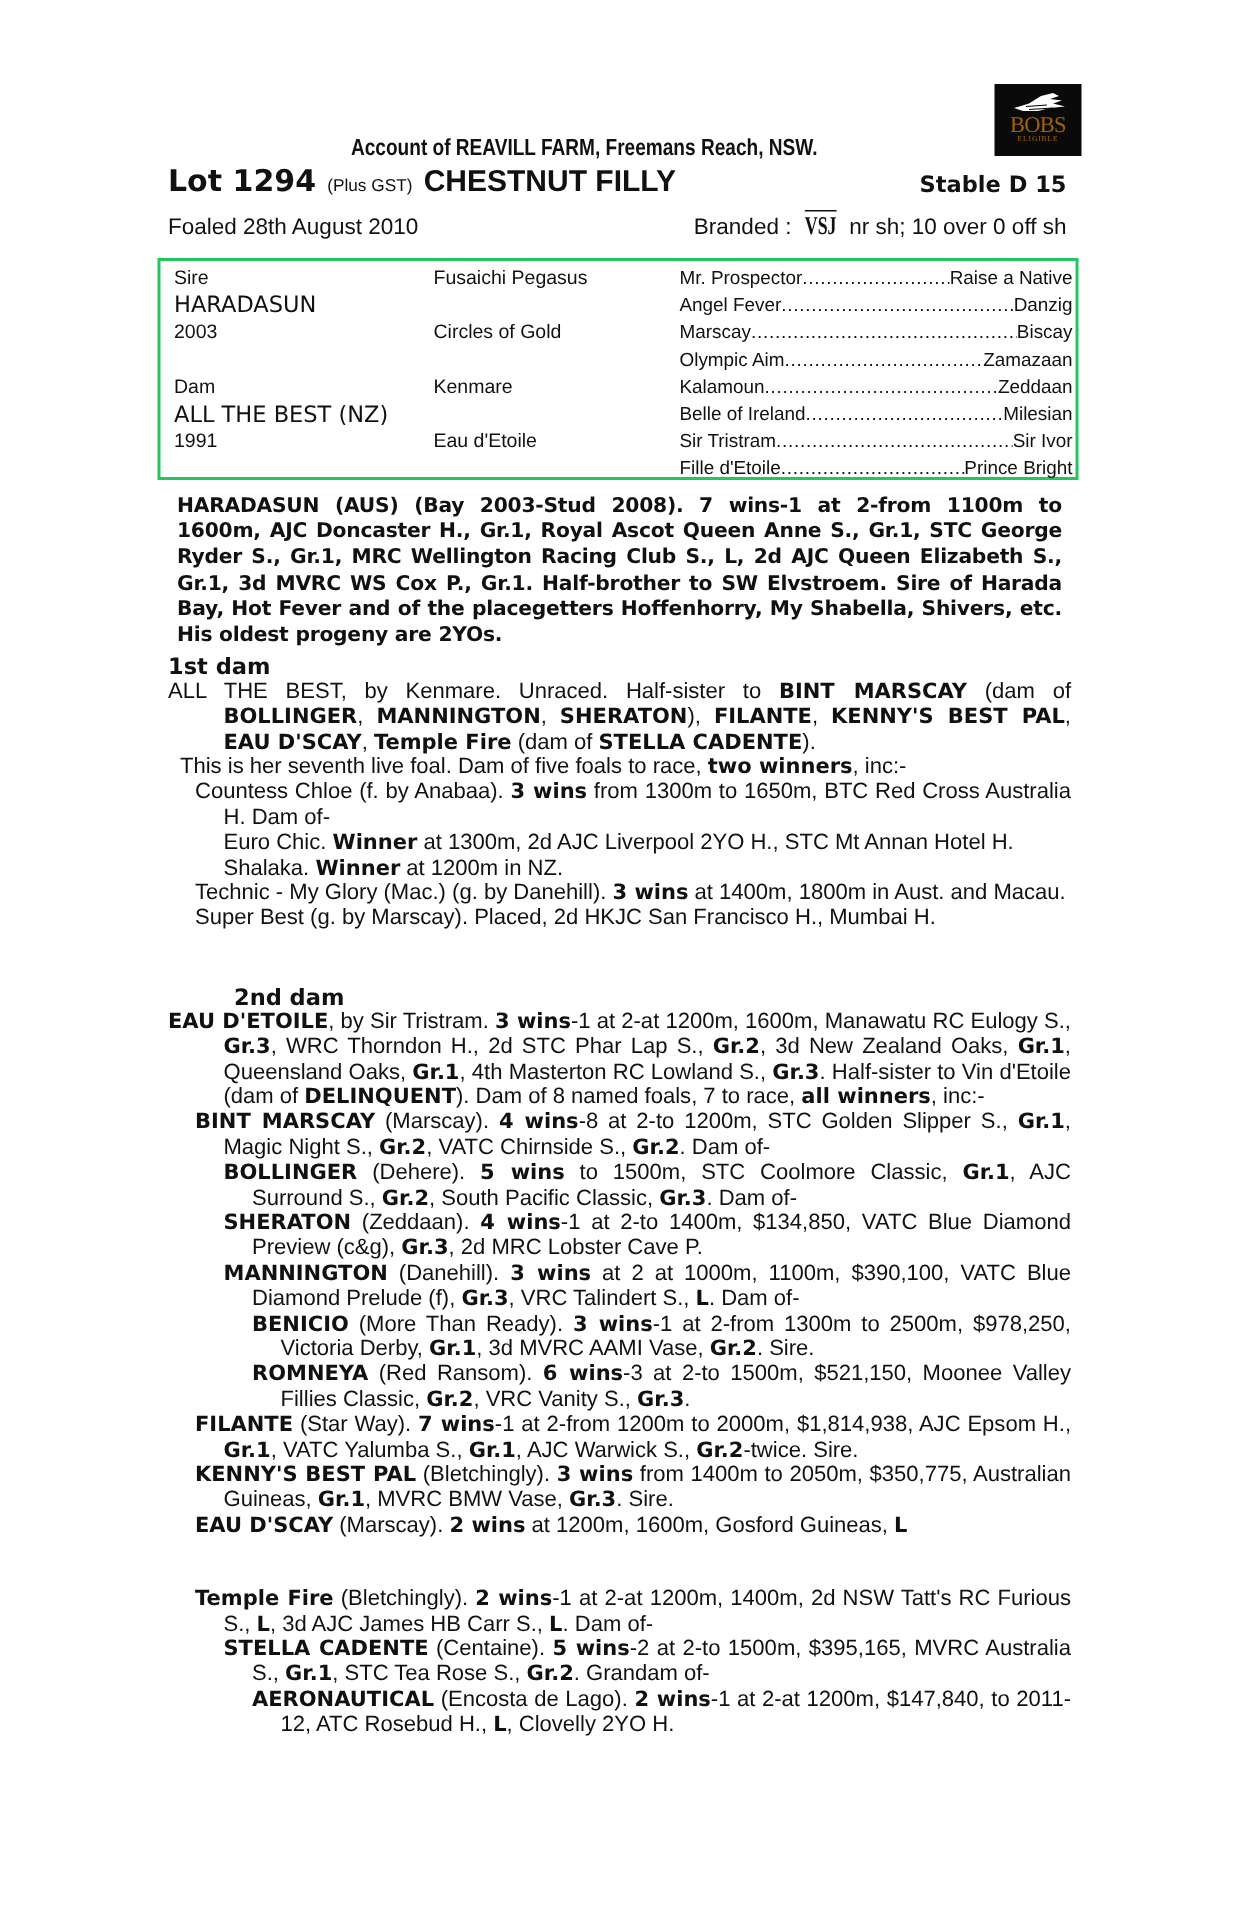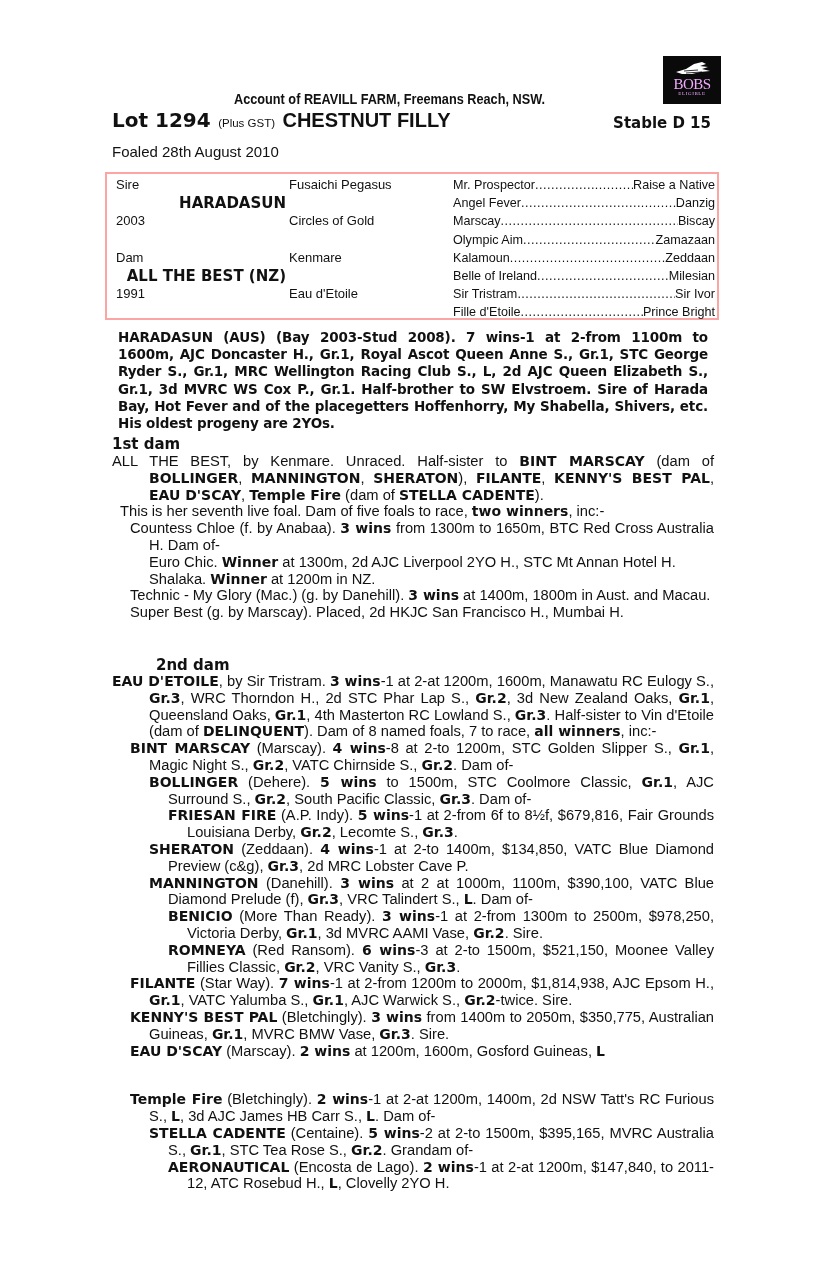--- a/index.html
+++ b/index.html
@@ -1,39 +1,39 @@
 <!DOCTYPE html>
 <html><head>
 <meta charset="utf-8">
 <style>
   html, body { margin: 0; padding: 0; background: #ffffff; }
   body { width: 827px; height: 1270px; position: relative; overflow: hidden; color: #111; font-family: "Liberation Sans", sans-serif; }
   .page { position: absolute; left: 0; top: 0; width: 827px; height: 1270px; }
 
   
-  .logo { position: absolute; left: 663px; top: 56px; width: 58px; height: 48px; background: #0a0a0a; color: #f0abfc; text-align: center; }
+  .logo { position: absolute; left: 663px; top: 56px; width: 58px; height: 48px; background: #0a0a0a; color: #a16207; text-align: center; }
   .logo svg { display: block; margin: 4px auto 0 auto; }
   .logo .logo-title { font-family: "Liberation Serif", serif; font-size: 15px; line-height: 13px; letter-spacing: -0.5px; }
   .logo .logo-sub { font-family: "Liberation Serif", serif; font-size: 5px; letter-spacing: 0.6px; line-height: 6px; }
 
   .account { position: absolute; left: 234px; top: 90px; font-family: "Liberation Sans", sans-serif; font-weight: bold; font-size: 15.5px; transform: scaleX(0.82); transform-origin: left top; white-space: nowrap; }
   .lot-line { position: absolute; left: 112px; top: 108px; white-space: nowrap; }
   .lot-line .lot { font-family: "DejaVu Sans", sans-serif; font-weight: bold; font-size: 20px; }
   .lot-line .plus { font-size: 11.5px; margin: 0 3px; }
   .lot-line .horse { font-family: Liberation Sans, sans-serif; font-weight: bold; font-size: 20px; }
   .stable { position: absolute; right: 116px; top: 114px; font-family: "DejaVu Sans", sans-serif; font-weight: bold; font-size: 15px; white-space: nowrap; }
   .foaled { position: absolute; left: 112px; top: 143px; font-size: 15px; text-align: center; }
   .branded { position: absolute; right: 116px; top: 141px; font-size: 15px; white-space: nowrap; }
   .brand-mark { font-family: "Liberation Serif", serif; font-weight: bold; font-size: 17px; transform: scaleX(0.7); display: inline-block; text-decoration: overline; }
 
   
-  .pedigree { position: absolute; left: 105px; top: 172px; width: 614px; height: 148px; border: 2px solid #fca5a5; box-sizing: border-box; }
+  .pedigree { position: absolute; left: 105px; top: 172px; width: 614px; height: 148px; border: 2px solid #22c55e; box-sizing: border-box; }
   .ped-col { position: absolute; top: 2px; }
   .ped-row { height: 18.2px; line-height: 18.2px; font-size: 13px; white-space: nowrap; }
-  .ped-row.bold { font-family: "DejaVu Sans", sans-serif; font-weight: bold; font-size: 15px; text-align: right; }
+  .ped-row.bold { font-family: "DejaVu Sans", sans-serif; font-weight: normal; font-size: 15px; }
   .ped-col.c1 { left: 9px; width: 170px; }
   .ped-col.c2 { left: 182px; width: 160px; }
   .ped-col.c3 { left: 346px; width: 262px; }
   .ped-line { display: flex; height: 18.2px; line-height: 18.2px; font-size: 12.6px; white-space: nowrap; }
   .ped-line .a { flex: none; }
   .ped-line .dots { flex: 1; overflow: hidden; letter-spacing: 0.5px; }
   .ped-line .dots::after { content: "........................................................................................................"; }
   .ped-line .b { flex: none; }
 
   
@@ -62,20 +62,25 @@
   <div class="account">Account of REAVILL FARM, Freemans Reach, NSW.</div>
 
   <div class="lot-line">
     <span class="lot">Lot 1294</span>
     <span class="plus">(Plus GST)</span>
     <span class="horse">CHESTNUT FILLY</span>
   </div>
   <div class="stable">Stable D 15</div>
 
   <div class="foaled">Foaled 28th August 2010</div>
+  <div class="branded">
+    <span>Branded :</span>
+    <span class="brand-mark">VSJ</span>
+    <span>nr sh; 10 over 0 off sh</span>
+  </div>
 
   <div class="pedigree">
     <div class="ped-col c1" id="ped-c1">
         <div class="ped-row">Sire</div>
         <div class="ped-row bold">HARADASUN</div>
         <div class="ped-row">2003</div>
         <div class="ped-row">&nbsp;</div>
         <div class="ped-row">Dam</div>
         <div class="ped-row bold">ALL THE BEST (NZ)</div>
         <div class="ped-row">1991</div>
@@ -146,21 +151,20 @@
       <div class="entry" style="padding-left: 37px; text-indent: 0px;"><span>Shalaka. </span><b>Winner</b><span> at 1200m in NZ.</span></div>
       <div class="entry" style="padding-left: 37px; text-indent: -19px;"><span>Technic - My Glory (Mac.) (g. by Danehill). </span><b>3 wins</b><span> at 1400m, 1800m in Aust. and Macau.</span></div>
       <div class="entry" style="padding-left: 18px; text-indent: 0px;"><span>Super Best (g. by Marscay). Placed, 2d HKJC San Francisco H., Mumbai H.</span></div>
     </div>
 
   <div class="section-head" style="top:656px;margin-left:44px;">2nd dam</div>
   <div class="entries" id="second-dam-entries" style="top:673px;">
       <div class="entry" style="padding-left: 37px; text-indent: -37px;"><b>EAU D'ETOILE</b><span>, by Sir Tristram. </span><b>3 wins</b><span>-1 at 2-at 1200m, 1600m, Manawatu RC Eulogy S., </span><b>Gr.3</b><span>, WRC Thorndon H., 2d STC Phar Lap S., </span><b>Gr.2</b><span>, 3d New Zealand Oaks, </span><b>Gr.1</b><span>, Queensland Oaks, </span><b>Gr.1</b><span>, 4th Masterton RC Lowland S., </span><b>Gr.3</b><span>. Half-sister to Vin d'Etoile (dam of </span><b>DELINQUENT</b><span>). Dam of 8 named foals, 7 to race, </span><b>all winners</b><span>, inc:-</span></div>
       <div class="entry" style="padding-left: 37px; text-indent: -19px;"><b>BINT MARSCAY</b><span> (Marscay). </span><b>4 wins</b><span>-8 at 2-to 1200m, STC Golden Slipper S., </span><b>Gr.1</b><span>, Magic Night S., </span><b>Gr.2</b><span>, VATC Chirnside S., </span><b>Gr.2</b><span>. Dam of-</span></div>
       <div class="entry" style="padding-left: 56px; text-indent: -19px;"><b>BOLLINGER</b><span> (Dehere). </span><b>5 wins</b><span> to 1500m, STC Coolmore Classic, </span><b>Gr.1</b><span>, AJC Surround S., </span><b>Gr.2</b><span>, South Pacific Classic, </span><b>Gr.3</b><span>. Dam of-</span></div>
-      <div class="entry" style="padding-left: 75px; text-indent: -19px;"><b>FRIESAN FIRE</b><span> (A.P. Indy). </span><b>5 wins</b><span>-1 at 2-from 6f to 8½f, $679,816, Fair Grounds Louisiana Derby, </span><b>Gr.2</b><span>, Lecomte S., </span><b>Gr.3</b><span>.</span></div>
       <div class="entry" style="padding-left: 56px; text-indent: -19px;"><b>SHERATON</b><span> (Zeddaan). </span><b>4 wins</b><span>-1 at 2-to 1400m, $134,850, VATC Blue Diamond Preview (c&amp;g), </span><b>Gr.3</b><span>, 2d MRC Lobster Cave P.</span></div>
       <div class="entry" style="padding-left: 56px; text-indent: -19px;"><b>MANNINGTON</b><span> (Danehill). </span><b>3 wins</b><span> at 2 at 1000m, 1100m, $390,100, VATC Blue Diamond Prelude (f), </span><b>Gr.3</b><span>, VRC Talindert S., </span><b>L</b><span>. Dam of-</span></div>
       <div class="entry" style="padding-left: 75px; text-indent: -19px;"><b>BENICIO</b><span> (More Than Ready). </span><b>3 wins</b><span>-1 at 2-from 1300m to 2500m, $978,250, Victoria Derby, </span><b>Gr.1</b><span>, 3d MVRC AAMI Vase, </span><b>Gr.2</b><span>. Sire.</span></div>
       <div class="entry" style="padding-left: 75px; text-indent: -19px;"><b>ROMNEYA</b><span> (Red Ransom). </span><b>6 wins</b><span>-3 at 2-to 1500m, $521,150, Moonee Valley Fillies Classic, </span><b>Gr.2</b><span>, VRC Vanity S., </span><b>Gr.3</b><span>.</span></div>
       <div class="entry" style="padding-left: 37px; text-indent: -19px;"><b>FILANTE</b><span> (Star Way). </span><b>7 wins</b><span>-1 at 2-from 1200m to 2000m, $1,814,938, AJC Epsom H., </span><b>Gr.1</b><span>, VATC Yalumba S., </span><b>Gr.1</b><span>, AJC Warwick S., </span><b>Gr.2</b><span>-twice. Sire.</span></div>
       <div class="entry" style="padding-left: 37px; text-indent: -19px;"><b>KENNY'S BEST PAL</b><span> (Bletchingly). </span><b>3 wins</b><span> from 1400m to 2050m, $350,775, Australian Guineas, </span><b>Gr.1</b><span>, MVRC BMW Vase, </span><b>Gr.3</b><span>. Sire.</span></div>
       <div class="entry" style="padding-left: 37px; text-indent: -19px;"><b>EAU D'SCAY</b><span> (Marscay). </span><b>2 wins</b><span> at 1200m, 1600m, Gosford Guineas, </span><b>L</b></div>
       <div class="entry" style="padding-left: 37px; text-indent: -19px; margin-top: 32px;"><b>Temple Fire</b><span> (Bletchingly). </span><b>2 wins</b><span>-1 at 2-at 1200m, 1400m, 2d NSW Tatt's RC Furious S., </span><b>L</b><span>, 3d AJC James HB Carr S., </span><b>L</b><span>. Dam of-</span></div>
       <div class="entry" style="padding-left: 56px; text-indent: -19px;"><b>STELLA CADENTE</b><span> (Centaine). </span><b>5 wins</b><span>-2 at 2-to 1500m, $395,165, MVRC Australia S., </span><b>Gr.1</b><span>, STC Tea Rose S., </span><b>Gr.2</b><span>. Grandam of-</span></div>
       <div class="entry" style="padding-left: 75px; text-indent: -19px;"><b>AERONAUTICAL</b><span> (Encosta de Lago). </span><b>2 wins</b><span>-1 at 2-at 1200m, $147,840, to 2011-12, ATC Rosebud H., </span><b>L</b><span>, Clovelly 2YO H.</span></div>

